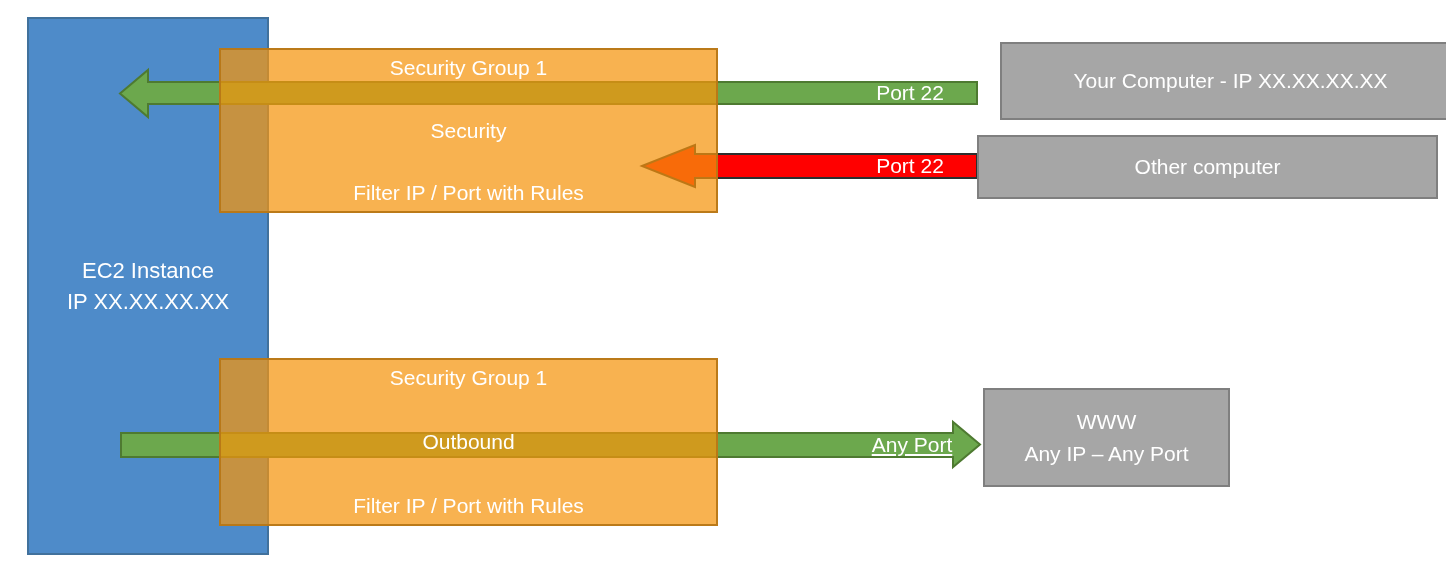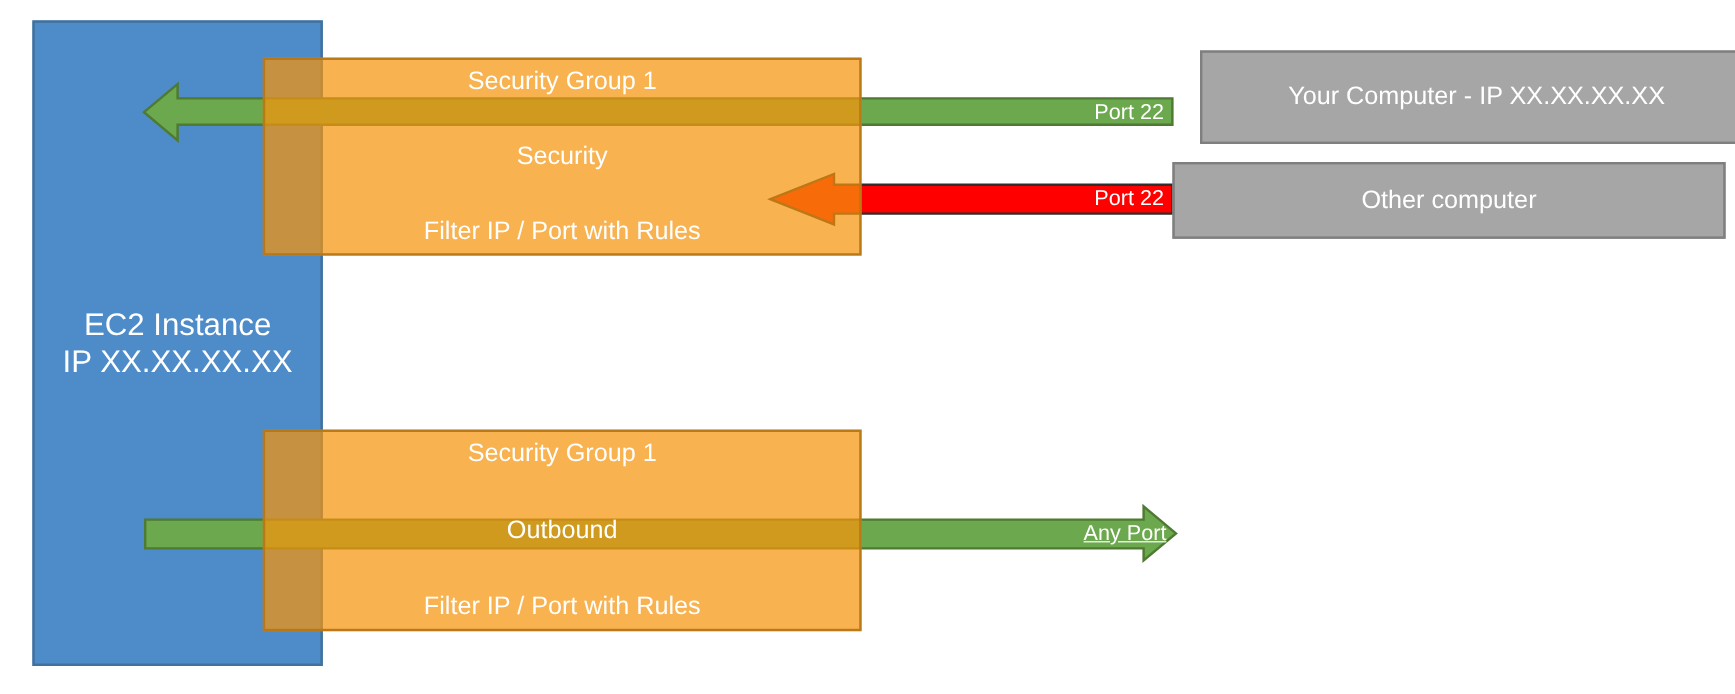--- a/index.html
+++ b/index.html
@@ -19,21 +19,21 @@
     align-items: center;
     justify-content: center;
     text-align: center;
     color: #ffffff;
   }
   .box-ec2 {
     left: 27px; top: 17px; width: 242px; height: 538px;
     background: #4e8bc9;
     border: 2px solid #41719c;
     z-index: 1;
-    font-size: 26px;
+    font-size: 22px;
     line-height: 31px;
   }
   .arrow-layer {
     position: absolute;
     left: 0; top: 0;
     z-index: 2;
   }
   .box-orange {
     background: rgba(245, 148, 13, 0.72);
     border: 2px solid rgba(183, 119, 22, 0.95);
@@ -50,22 +50,22 @@
     z-index: 2;
     font-size: 21px;
     line-height: 30px;
   }
   .box-your-computer  { left: 1000px; top: 42px;  width: 461px; height: 78px; }
   .box-other-computer { left: 977px; top: 135px; width: 461px; height: 64px; }
   .box-www            { left: 983px; top: 388px; width: 247px; height: 99px; line-height: 32px; }
   .bar-label {
     position: absolute;
     color: #ffffff;
-    font-size: 18px;
-    text-align: right;
+    font-size: 21px;
+    text-align: center;
     z-index: 4;
     white-space: nowrap;
   }
   .label-port22-green { left: 850px; top: 81px;  width: 120px; height: 24px; line-height: 24px; }
   .label-port22-red   { left: 850px; top: 153px; width: 120px; height: 25px; line-height: 25px; }
   .label-anyport      { left: 852px; top: 432px; width: 120px; height: 25px; line-height: 25px; text-decoration: underline; }
 </style>
 </head>
 <body>
 
@@ -95,18 +95,22 @@
   </div>
 
   <div class="box box-gray box-your-computer">
     <div>Your Computer - IP XX.XX.XX.XX</div>
   </div>
 
   <div class="box box-gray box-other-computer">
     <div>Other computer</div>
   </div>
 
+  <div class="box box-gray box-www">
+    <div>WWW</div>
+    <div>Any IP – Any Port</div>
+  </div>
 
   <div class="bar-label label-port22-green">Port 22</div>
   <div class="bar-label label-port22-red">Port 22</div>
   <div class="bar-label label-anyport">Any Port</div>
 
 </div>
 
 </body></html>

